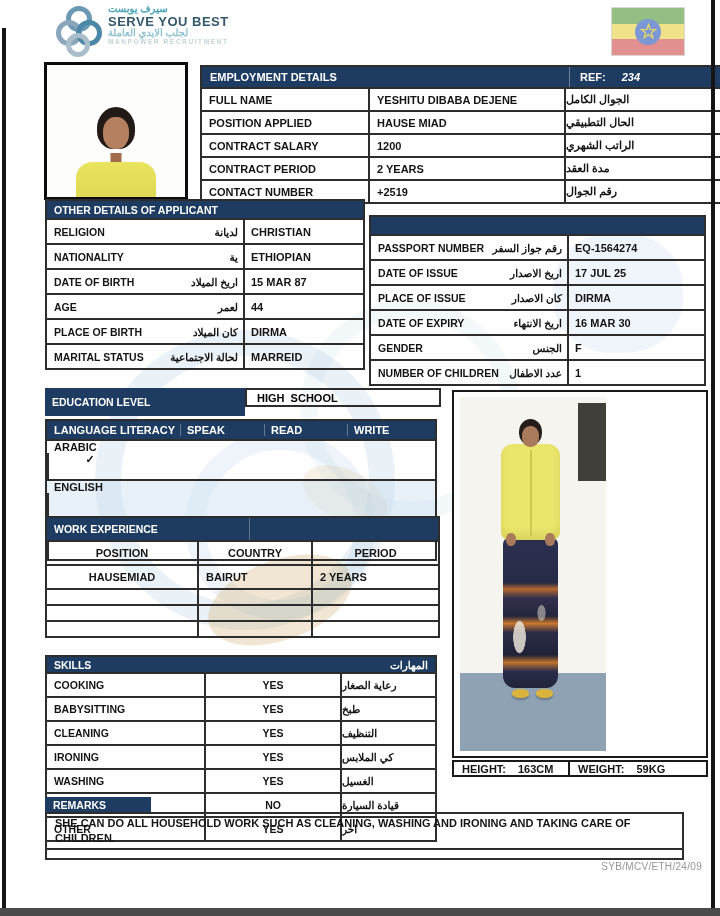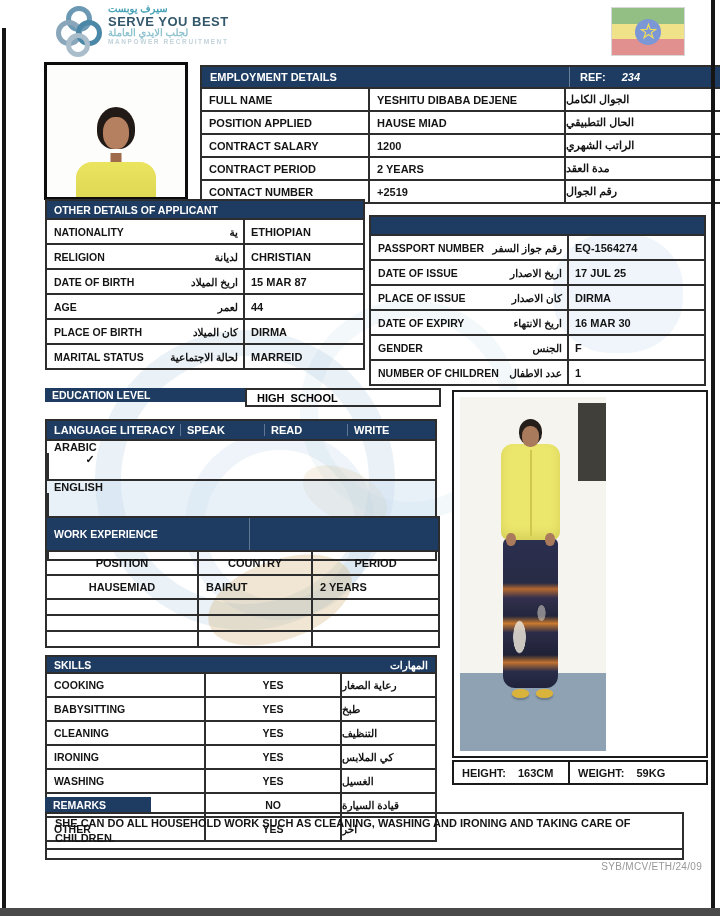--- a/index.html
+++ b/index.html
@@ -73,39 +73,39 @@
 
   
   .odl { left:45px;  top:199px; width:320px; }
   .odr { left:369px; top:215px; width:337px; }
   .od-hdr { height:17px; padding-left:7px; font-size:10.5px; }
   .odl .row, .odr .row { height:25px; }
   .od-lab { width:196px; justify-content:space-between; padding:0 5px 0 7px; font-size:10.5px; }
   .od-val { flex:1; padding-left:6px; }
 
   
-  .edu-bar { position:absolute; left:45px; top:388px; width:200px; height:14px; z-index:2; font-size:10.5px; padding-left:7px; display:flex; align-items:center; font-weight:bold; }
+  .edu-bar { position:absolute; left:45px; top:388px; width:200px; height:28px; z-index:2; font-size:10.5px; padding-left:7px; display:flex; align-items:center; font-weight:bold; }
   .edu-val { position:absolute; left:245px; top:388px; width:196px; height:19px; border:2px solid #2d2d2d; z-index:2; display:flex; align-items:center; padding-left:10px; font-weight:bold; font-size:11px; white-space:pre; }
 
   
   .lang { left:45px; top:419px; width:392px; }
   .lang .hdr { height:18px; font-size:10.5px; }
   .lang .hc1 { width:133px; padding-left:7px; }
   .lang .hc2 { width:84px;  padding-left:6px; border-left:1px solid rgba(255,255,255,.3); }
   .lang .hc3 { width:83px;  padding-left:6px; border-left:1px solid rgba(255,255,255,.3); }
   .lang .hc4 { flex:1;      padding-left:6px; border-left:1px solid rgba(255,255,255,.3); }
   .lang .row { height:40px;flex-direction:column; }
   .lang .c1 { width:133px; }
   .lang .c2 { width:84px; }
   .lang .c3 { width:83px; }
   .lang .c4 { flex:1; }
 
   
   .work { left:45px; top:516px; width:395px; }
-  .work .hdr { height:32px; font-size:10.5px;text-align:right; }
+  .work .hdr { height:22px; font-size:10.5px;text-align:right; }
   .work-div { position:absolute; left:202px; top:0; height:100%; border-left:1px solid rgba(255,255,255,.3); }
   .work .rh { height:24px; }
   .work .rd { height:24px; }
   .work .re { height:16px; }
   .work .c1 { width:150px; }
   .work .c2 { width:114px; }
   .work .c3 { flex:1; }
 
   
   .skills { left:45px; top:655px; width:392px; }
@@ -138,21 +138,21 @@
   .p2-skirt { position:absolute; left:43px; top:141px; width:55px; height:150px; border-radius:6px 6px 12px 12px;
       background:
         radial-gradient(ellipse at 30% 66%, rgba(232,226,214,.85) 0 11%, rgba(232,226,214,0) 12%),
         radial-gradient(ellipse at 70% 50%, rgba(232,226,214,.5) 0 7%, rgba(232,226,214,0) 8%),
         linear-gradient(180deg,#2c3050 0%,#272b45 30%,#b4682f 34%,#33304e 40%,#23263c 52%,#c8792f 57%,#2c2c48 63%,#1f2236 78%,#c07230 83%,#2a2d49 89%,#20233a 100%);
   }
   .p2-sandal { position:absolute; top:292px; width:17px; height:9px; background:#d9b33c; border-radius:45%; box-shadow:0 2px 2px rgba(0,0,0,.25); }
   .s-l { left:52px; } .s-r { left:76px; }
 
   
-  .hw { position:absolute; left:452px; top:760px; width:256px; height:25px; border:2px solid #1a1a1a; display:flex; z-index:2; }
+  .hw { position:absolute; left:452px; top:760px; width:256px; height:17px; border:2px solid #1a1a1a; display:flex; z-index:2; }
   .hw .hw-c1 { width:116px; border-right:2px solid #1a1a1a; }
   .hw .cellhw { display:flex; align-items:center; font-weight:bold; font-size:11px; padding-left:8px; color:#141414; }
   .hw .v { margin-left:12px; }
 </style>
 </head>
 <body>
 
 <div class="page">
 
   <div class="rule-left"></div>
@@ -229,31 +229,31 @@
       <div class="cell c1 pl">CONTACT NUMBER</div>
       <div class="cell c2 bl pl">+2519</div>
       <div class="cell c3 bl ar" dir="rtl">رقم الجوال</div>
     </div>
   </div>
 
   <div class="tbl odl">
     <div class="hdr navy od-hdr">OTHER DETAILS OF APPLICANT</div>
     <div class="row">
       <div class="cell od-lab">
+        <span>RELIGION</span>
+        <span dir="rtl">لديانة</span>
+      </div>
+      <div class="cell od-val bl">CHRISTIAN</div>
+    </div>
+    <div class="row">
+      <div class="cell od-lab">
         <span>NATIONALITY</span>
         <span dir="rtl">ية</span>
       </div>
       <div class="cell od-val bl">ETHIOPIAN</div>
-    </div>
-    <div class="row">
-      <div class="cell od-lab">
-        <span>RELIGION</span>
-        <span dir="rtl">لديانة</span>
-      </div>
-      <div class="cell od-val bl">CHRISTIAN</div>
     </div>
     <div class="row">
       <div class="cell od-lab">
         <span>DATE OF BIRTH</span>
         <span dir="rtl">اريخ الميلاد</span>
       </div>
       <div class="cell od-val bl">15 MAR 87</div>
     </div>
     <div class="row">
       <div class="cell od-lab">

